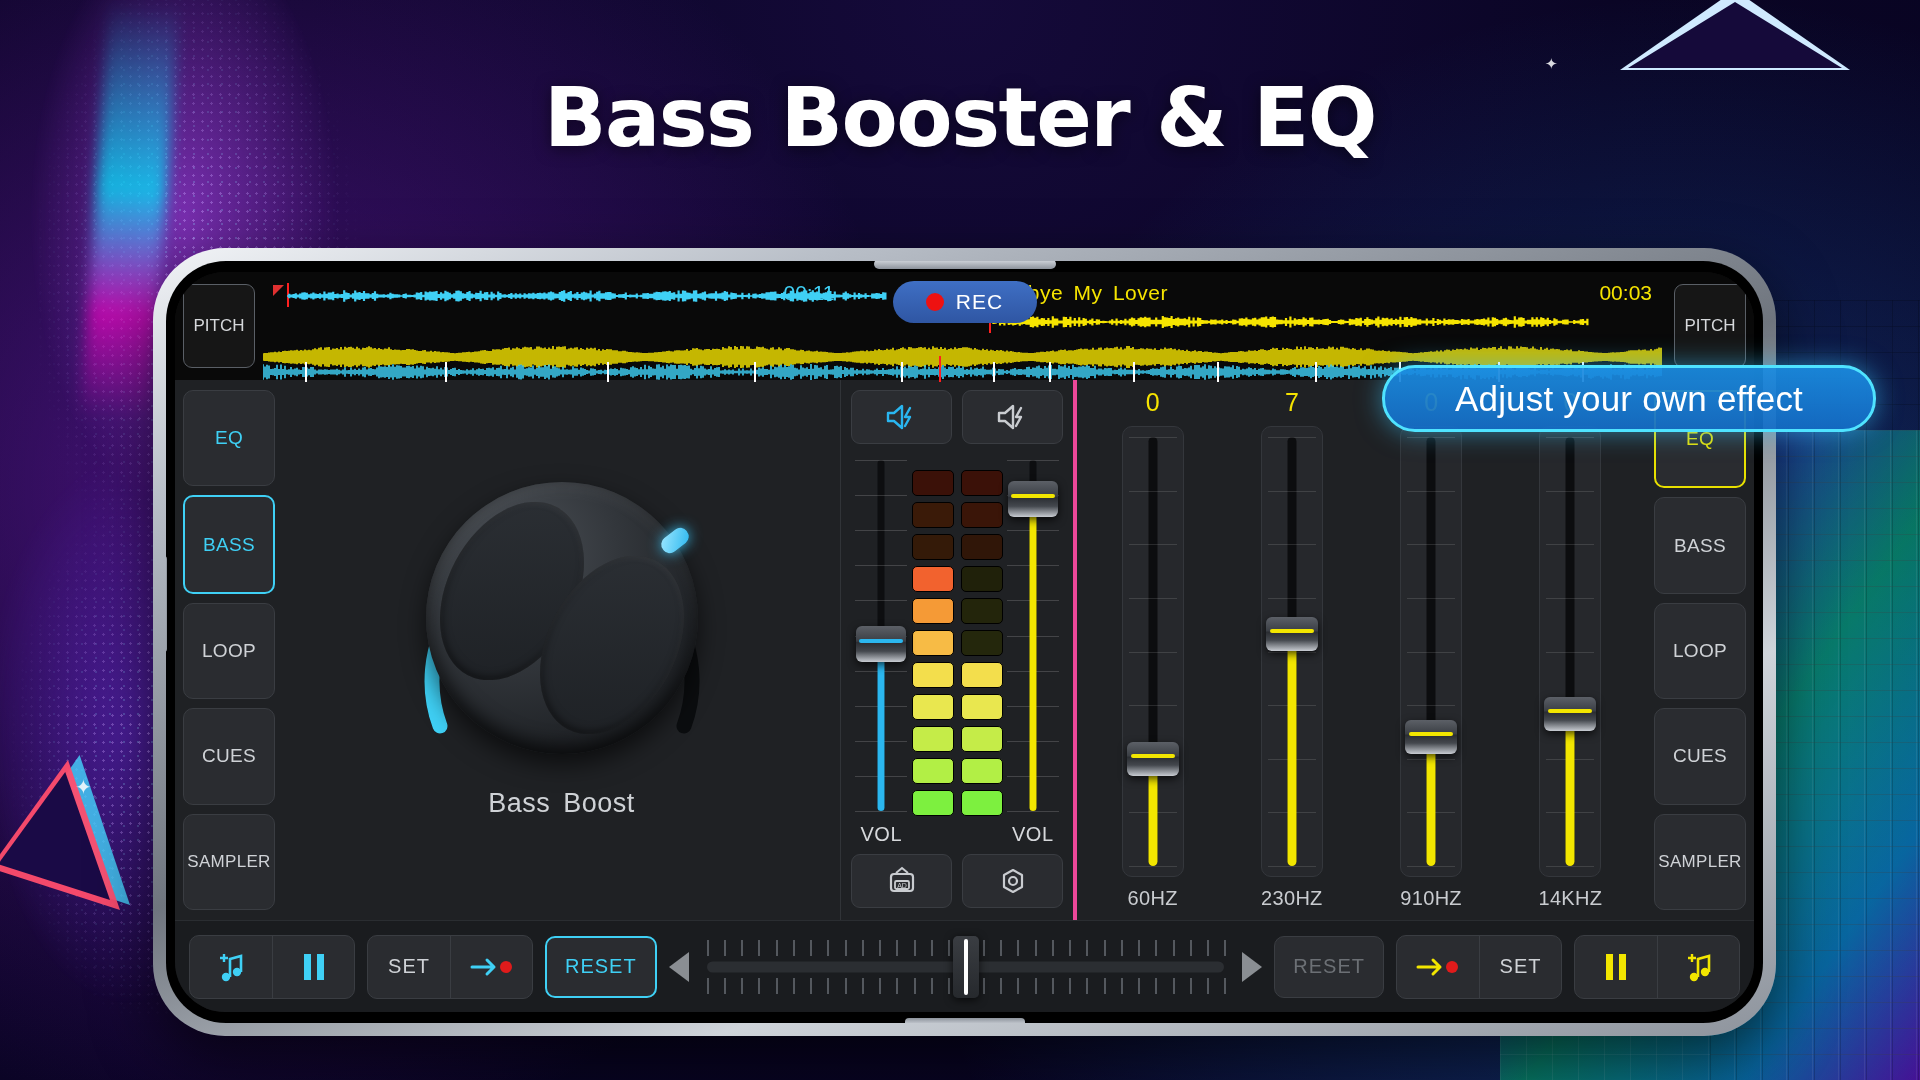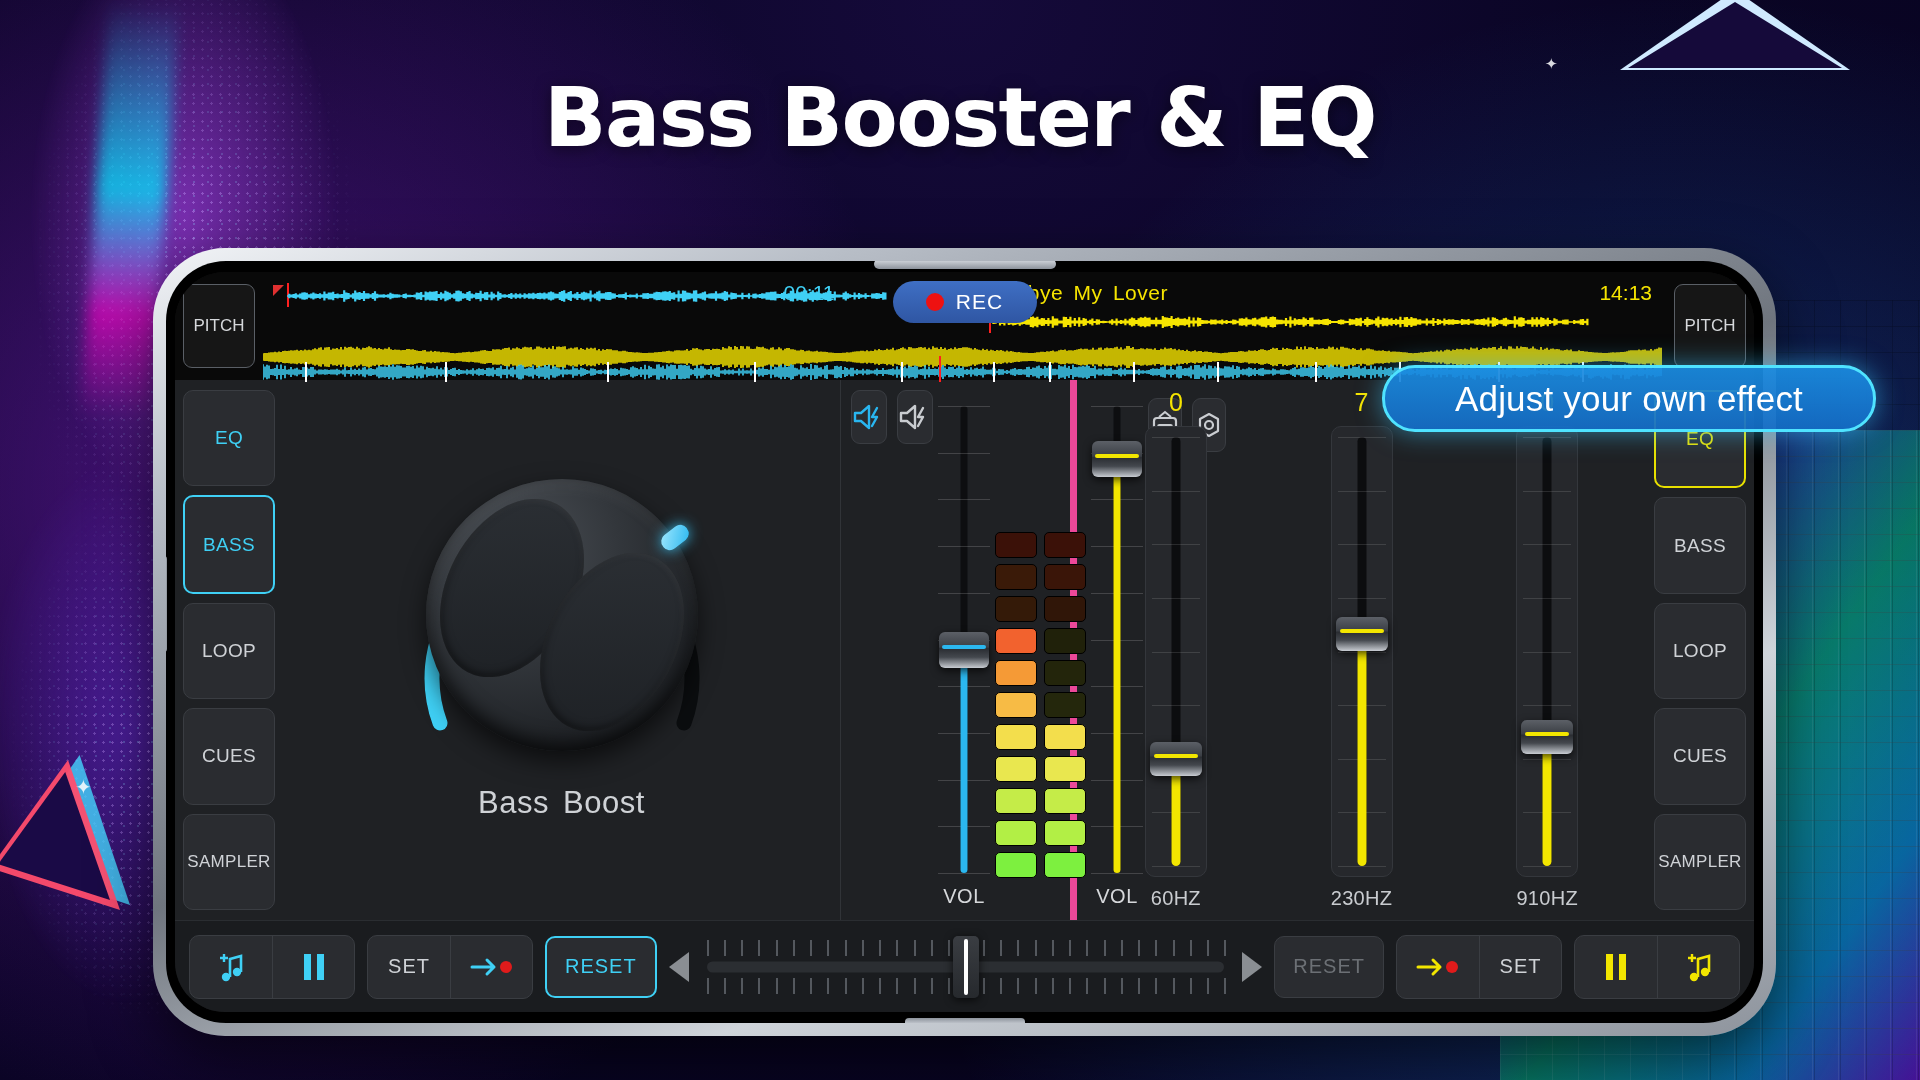--- a/index.html
+++ b/index.html
@@ -226,27 +226,27 @@
   .knob::before { left:22px; top:14px; transform:rotate(28deg); }
   .knob::after  { right:22px; bottom:14px; transform:rotate(28deg); }
   .knob-dot {
     position:absolute; width:30px; height:17px; border-radius:8px;
     background:linear-gradient(140deg,#9fe8ff,#2bb7ef);
     right:52px; top:64px; transform:rotate(-38deg);
     box-shadow:0 0 14px rgba(60,205,255,.9);
     z-index:3;
   }
   .knob-label {
-    margin-top:20px; color:#cfd2d6; font-size:31px; letter-spacing:.5px; word-spacing:5px;
+    margin-top:20px; color:#cfd2d6; font-size:27px; letter-spacing:.5px; word-spacing:5px;
   }
 
   
   .vol-panel {
     width:236px; flex:0 0 auto; padding:10px 10px 12px 10px;
-    display:flex; flex-direction:row; border-right:7px solid #ec4899;
+    display:flex; flex-direction:column; border-right:4px solid #ec4899;
   }
   .vol-top-btns { display:flex; gap:10px; }
   .icon-btn {
     flex:1; height:54px; border-radius:9px; background:#2a2c30; border:1px solid #3a3d42;
     display:flex; align-items:center; justify-content:center;
   }
   .vol-mid { flex:1; display:flex; align-items:stretch; justify-content:space-between; padding-top:12px; }
   .vol-fader-col { width:62px; display:flex; flex-direction:column; align-items:center; }
   .fader-track-wrap {
     flex:1; position:relative; width:58px; display:flex; justify-content:center;
@@ -393,21 +393,21 @@
               <svg class="w" viewBox="0 0 600 12" preserveAspectRatio="none">
                 <g id="mini-l" stroke="#3fd0f5" stroke-width="2.2" fill="none">
                     <path d="M0 5.323462705418217 L0 6.676537294581783 M2.2 3.627010198552024 L2.2 8.372989801447975 M4.4 4.54610332399989 L4.4 7.45389667600011 M6.6000000000000005 3.973493445426727 L6.6000000000000005 8.026506554573274 M8.8 3.361226008727944 L8.8 8.638773991272057 M11 4.425959263994535 L11 7.574040736005465 M13.2 3.4092217546433545 L13.2 8.590778245356645 M15.399999999999999 2.42001925976457 L15.399999999999999 9.57998074023543 M17.599999999999998 2.13069302407536 L17.599999999999998 9.86930697592464 M19.799999999999997 2.7176410084575213 L19.799999999999997 9.282358991542479 M21.999999999999996 4.181589931154183 L21.999999999999996 7.818410068845817 M24.199999999999996 3.4693915704093348 L24.199999999999996 8.530608429590664 M26.399999999999995 2.5848561294670382 L26.399999999999995 9.415143870532962 M28.599999999999994 3.422190381153721 L28.599999999999994 8.57780961884628 M30.799999999999994 3.9985962994538005 L30.799999999999994 8.001403700546199 M32.99999999999999 3.1778497895141244 L32.99999999999999 8.822150210485876 M35.199999999999996 4.243248769173769 L35.199999999999996 7.756751230826231 M37.4 1.548029939075251 L37.4 10.451970060924749 M39.6 3.798356650222029 L39.6 8.20164334977797 M41.800000000000004 2.516889478791203 L41.800000000000004 9.483110521208797 M44.00000000000001 2.415046015421762 L44.00000000000001 9.584953984578238 M46.20000000000001 1.8447013681325295 L46.20000000000001 10.15529863186747 M48.40000000000001 3.951096544645261 L48.40000000000001 8.04890345535474 M50.600000000000016 3.3943015930749905 L50.600000000000016 8.60569840692501 M52.80000000000002 4.158660342022572 L52.80000000000002 7.841339657977428 M55.00000000000002 3.999504368535227 L55.00000000000002 8.000495631464773 M57.200000000000024 0.35828339601552717 L57.200000000000024 11.641716603984474 M59.40000000000003 2.5655045109331582 L59.40000000000003 9.434495489066842 M61.60000000000003 2.9237792629619754 L61.60000000000003 9.076220737038025 M63.80000000000003 4.440460287402212 L63.80000000000003 7.559539712597788 M66.00000000000003 3.180439724191787 L66.00000000000003 8.819560275808213 M68.20000000000003 0.41617780659551595 L68.20000000000003 11.583822193404483 M70.40000000000003 2.54615223721204 L70.40000000000003 9.45384776278796 M72.60000000000004 1.957160727335589 L72.60000000000004 10.042839272664411 M74.80000000000004 2.8815838401069236 L74.80000000000004 9.118416159893076 M77.00000000000004 1.0953104269370346 L77.00000000000004 10.904689573062965 M79.20000000000005 3.1266489188862043 L79.20000000000005 8.873351081113796 M81.40000000000005 3.1610440383610543 L81.40000000000005 8.838955961638945 M83.60000000000005 4.17388311875007 L83.60000000000005 7.82611688124993 M85.80000000000005 3.039350583207296 L85.80000000000005 8.960649416792704 M88.00000000000006 1.1579607155891818 L88.00000000000006 10.842039284410818 M90.20000000000006 3.676438575446705 L90.20000000000006 8.323561424553295 M92.40000000000006 4.485135138351477 L92.40000000000006 7.514864861648523 M94.60000000000007 4.6134468583478 L94.60000000000007 7.3865531416522 M96.80000000000007 4.266782216369074 L96.80000000000007 7.733217783630926 M99.00000000000007 4.7958668667433155 L99.00000000000007 7.2041331332566845 M101.20000000000007 4.192183802414434 L101.20000000000007 7.807816197585566 M103.40000000000008 2.70352331968087 L103.40000000000008 9.296476680319131 M105.60000000000008 3.8561171876215 L105.60000000000008 8.1438828123785 M107.80000000000008 4.280611941318355 L107.80000000000008 7.719388058681645 M110.00000000000009 4.332437411900221 L110.00000000000009 7.667562588099779 M112.20000000000009 4.454988685681285 L112.20000000000009 7.545011314318715 M114.40000000000009 5.146286491683547 L114.40000000000009 6.853713508316453 M116.6000000000001 3.95228848272619 L116.6000000000001 8.047711517273811 M118.8000000000001 3.4040376216062023 L118.8000000000001 8.595962378393798 M121.0000000000001 4.864936379837615 L121.0000000000001 7.135063620162385 M123.2000000000001 4.692561546706182 L123.2000000000001 7.307438453293818 M125.4000000000001 4.9316049697014535 L125.4000000000001 7.0683950302985465 M127.60000000000011 4.539921331903863 L127.60000000000011 7.460078668096137 M129.8000000000001 2.4821489200183153 L129.8000000000001 9.517851079981686 M132.00000000000009 2.6942197337284264 L132.00000000000009 9.305780266271574 M134.20000000000007 1.9551010903643524 L134.20000000000007 10.044898909635648 M136.40000000000006 4.63169108993797 L136.40000000000006 7.36830891006203 M138.60000000000005 1.60946469464408 L138.60000000000005 10.39053530535592 M140.80000000000004 2.3165508847646046 L140.80000000000004 9.683449115235396 M143.00000000000003 1.4245789081121485 L143.00000000000003 10.57542109188785 M145.20000000000002 1.666469820420482 L145.20000000000002 10.333530179579519 M147.4 1.6079555971055424 L147.4 10.392044402894458 M149.6 0.9768544693938708 L149.6 11.02314553060613 M151.79999999999998 4.025692007688378 L151.79999999999998 7.974307992311622 M153.99999999999997 2.270820806168222 L153.99999999999997 9.729179193831778 M156.19999999999996 3.4957997158803913 L156.19999999999996 8.504200284119609 M158.39999999999995 0.8281148722471299 L158.39999999999995 11.17188512775287 M160.59999999999994 1.783373439220405 L160.59999999999994 10.216626560779595 M162.79999999999993 2.8513676708391857 L162.79999999999993 9.148632329160815 M164.99999999999991 4.299681362858156 L164.99999999999991 7.700318637141844 M167.1999999999999 3.290343205488012 L167.1999999999999 8.709656794511988 M169.3999999999999 0.6647810296118388 L169.3999999999999 11.335218970388162 M171.59999999999988 0.6072756656167675 L171.59999999999988 11.392724334383232 M173.79999999999987 1.3060093565517539 L173.79999999999987 10.693990643448245 M175.99999999999986 3.1592868036026465 L175.99999999999986 8.840713196397353 M178.19999999999985 3.7845947722523414 L178.19999999999985 8.21540522774766 M180.39999999999984 2.1024725488031435 L180.39999999999984 9.897527451196856 M182.59999999999982 1.057347136857218 L182.59999999999982 10.942652863142783 M184.7999999999998 3.5642967605623066 L184.7999999999998 8.435703239437693 M186.9999999999998 4.2613853516804365 L186.9999999999998 7.7386146483195635 M189.1999999999998 2.784776464740317 L189.1999999999998 9.215223535259684 M191.39999999999978 3.037761985993181 L191.39999999999978 8.962238014006818 M193.59999999999977 0.6556976740525213 L193.59999999999977 11.344302325947478 M195.79999999999976 3.85030580987229 L195.79999999999976 8.14969419012771 M197.99999999999974 2.17588227548241 L197.99999999999974 9.82411772451759 M200.19999999999973 1.8969987284349878 L200.19999999999973 10.103001271565013 M202.39999999999972 4.540492474354603 L202.39999999999972 7.459507525645397 M204.5999999999997 1.832218686610215 L204.5999999999997 10.167781313389785 M206.7999999999997 3.577736062724096 L206.7999999999997 8.422263937275904 M208.9999999999997 4.625666882646986 L208.9999999999997 7.374333117353014 M211.19999999999968 1.6000807515912339 L211.19999999999968 10.399919248408766 M213.39999999999966 2.8848970043650617 L213.39999999999966 9.115102995634938 M215.59999999999965 4.575994928890101 L215.59999999999965 7.424005071109899 M217.79999999999964 4.131897211070125 L217.79999999999964 7.868102788929875 M219.99999999999963 4.715055798699025 L219.99999999999963 7.284944201300975 M222.19999999999962 4.049773902745951 L222.19999999999962 7.950226097254049 M224.3999999999996 2.9448250610456963 L224.3999999999996 9.055174938954304 M226.5999999999996 4.47487857690545 L226.5999999999996 7.52512142309455 M228.79999999999959 3.1749678671653676 L228.79999999999959 8.825032132834632 M230.99999999999957 4.335235632837821 L230.99999999999957 7.664764367162179 M233.19999999999956 3.581101099945712 L233.19999999999956 8.418898900054288 M235.39999999999955 4.802061778870666 L235.39999999999955 7.197938221129334 M237.59999999999954 3.2193954835175873 L237.59999999999954 8.780604516482413 M239.79999999999953 4.277280368020983 L239.79999999999953 7.722719631979017 M241.99999999999952 3.336220507163042 L241.99999999999952 8.663779492836959 M244.1999999999995 3.4339940244983 L244.1999999999995 8.5660059755017 M246.3999999999995 2.690029174681886 L246.3999999999995 9.309970825318114 M248.59999999999948 3.7442188070393922 L248.59999999999948 8.255781192960608 M250.79999999999947 2.9790527452212103 L250.79999999999947 9.02094725477879 M252.99999999999946 2.634348356788969 L252.99999999999946 9.36565164321103 M255.19999999999945 3.132821033133148 L255.19999999999945 8.867178966866852 M257.39999999999947 2.53738499113493 L257.39999999999947 9.46261500886507 M259.59999999999945 3.5697471527097644 L259.59999999999945 8.430252847290236 M261.79999999999944 2.270196518150619 L261.79999999999944 9.72980348184938 M263.99999999999943 1.4927316568846756 L263.99999999999943 10.507268343115324 M266.1999999999994 2.144709145534316 L266.1999999999994 9.855290854465684 M268.3999999999994 3.460490045088605 L268.3999999999994 8.539509954911395 M270.5999999999994 3.844351716058847 L270.5999999999994 8.155648283941153 M272.7999999999994 2.032583730811861 L272.7999999999994 9.967416269188139 M274.9999999999994 0.9206835765956551 L274.9999999999994 11.079316423404345 M277.19999999999936 0.3179599034912908 L277.19999999999936 11.68204009650871 M279.39999999999935 3.346944763336706 L279.39999999999935 8.653055236663294 M281.59999999999934 2.1030311303133686 L281.59999999999934 9.896968869686631 M283.79999999999933 0.9412491101909692 L283.79999999999933 11.05875088980903 M285.9999999999993 4.3356630418145095 L285.9999999999993 7.6643369581854905 M288.1999999999993 3.3794113935396903 L288.1999999999993 8.62058860646031 M290.3999999999993 1.8787787302329244 L290.3999999999993 10.121221269767076 M292.5999999999993 4.09391421384263 L292.5999999999993 7.90608578615737 M294.7999999999993 2.6039607861705956 L294.7999999999993 9.396039213829404 M296.99999999999926 1.7927361634811438 L296.99999999999926 10.207263836518855 M299.19999999999925 2.41686357336917 L299.19999999999925 9.58313642663083 M301.39999999999924 3.169301010661736 L301.39999999999924 8.830698989338265 M303.5999999999992 0.3882344396696462 L303.5999999999992 11.611765560330355 M305.7999999999992 4.4791835031697 L305.7999999999992 7.5208164968303 M307.9999999999992 3.5718204516049106 L307.9999999999992 8.42817954839509 M310.1999999999992 1.8060631247296106 L310.1999999999992 10.193936875270388 M312.3999999999992 0.776284653943784 L312.3999999999992 11.223715346056217 M314.59999999999917 3.18581676920538 L314.59999999999917 8.81418323079462 M316.79999999999916 3.2121993278968506 L316.79999999999916 8.787800672103149 M318.99999999999915 2.256135953512761 L318.99999999999915 9.74386404648724 M321.19999999999914 1.9668880822354415 L321.19999999999914 10.033111917764558 M323.3999999999991 1.9493387719526263 L323.3999999999991 10.050661228047375 M325.5999999999991 3.2579979000006976 L325.5999999999991 8.742002099999302 M327.7999999999991 3.5899408507095147 L327.7999999999991 8.410059149290486 M329.9999999999991 4.889896488917994 L329.9999999999991 7.110103511082006 M332.1999999999991 4.268990055482853 L332.1999999999991 7.731009944517147 M334.39999999999907 4.34795039878884 L334.39999999999907 7.65204960121116 M336.59999999999906 3.997631346791341 L336.59999999999906 8.00236865320866 M338.79999999999905 2.513950590877804 L338.79999999999905 9.486049409122195 M340.99999999999903 5.054945973177448 L340.99999999999903 6.945054026822552 M343.199999999999 4.505991152774799 L343.199999999999 7.494008847225201 M345.399999999999 4.8656033969923085 L345.399999999999 7.1343966030076915 M347.599999999999 4.673343223839746 L347.599999999999 7.326656776160254 M349.799999999999 3.417173331237895 L349.799999999999 8.582826668762106 M351.999999999999 5.160655844668275 L351.999999999999 6.839344155331725 M354.19999999999897 4.691906778373626 L354.19999999999897 7.308093221626374 M356.39999999999895 3.2193079572446144 L356.39999999999895 8.780692042755385 M358.59999999999894 3.19152027258519 L358.59999999999894 8.80847972741481 M360.79999999999893 2.9393618977276916 L360.79999999999893 9.060638102272309 M362.9999999999989 3.6473227258091034 L362.9999999999989 8.352677274190896 M365.1999999999989 3.8248870283557252 L365.1999999999989 8.175112971644275 M367.3999999999989 2.425244922488748 L367.3999999999989 9.574755077511252 M369.5999999999989 1.8488389246679997 L369.5999999999989 10.151161075332 M371.7999999999989 2.065107154166652 L371.7999999999989 9.934892845833348 M373.99999999999886 2.202025084458938 L373.99999999999886 9.797974915541062 M376.19999999999885 1.408763753982023 L376.19999999999885 10.591236246017978 M378.39999999999884 1.1526161459599669 L378.39999999999884 10.847383854040032 M380.59999999999883 1.8366437593490295 L380.59999999999883 10.16335624065097 M382.7999999999988 1.0990762621322707 L382.7999999999988 10.900923737867728 M384.9999999999988 2.852388200678497 L384.9999999999988 9.147611799321503 M387.1999999999988 2.340013728352752 L387.1999999999988 9.659986271647249 M389.3999999999988 4.1431746969207675 L389.3999999999988 7.8568253030792325 M391.5999999999988 0.42243924573163216 L391.5999999999988 11.577560754268369 M393.79999999999876 3.834106249140171 L393.79999999999876 8.16589375085983 M395.99999999999875 0.5630948842207841 L395.99999999999875 11.436905115779215 M398.19999999999874 0.6519469604971899 L398.19999999999874 11.34805303950281 M400.3999999999987 2.4256050205388884 L400.3999999999987 9.574394979461111 M402.5999999999987 2.835560448209797 L402.5999999999987 9.164439551790203 M404.7999999999987 3.5585316112822754 L404.7999999999987 8.441468388717725 M406.9999999999987 0.5441097073520957 L406.9999999999987 11.455890292647904 M409.1999999999987 0.3642618401280071 L409.1999999999987 11.635738159871993 M411.39999999999867 3.764975366418962 L411.39999999999867 8.235024633581038 M413.59999999999866 3.3447366153189333 L413.59999999999866 8.655263384681067 M415.79999999999865 2.2951579453373734 L415.79999999999865 9.704842054662628 M417.99999999999864 1.4109179052904048 L417.99999999999864 10.589082094709596 M420.1999999999986 4.2159007413322795 L420.1999999999986 7.7840992586677205 M422.3999999999986 3.5514417249593473 L422.3999999999986 8.448558275040654 M424.5999999999986 3.312590752736318 L424.5999999999986 8.687409247263682 M426.7999999999986 3.3029011097265526 L426.7999999999986 8.697098890273448 M428.9999999999986 1.234722642748177 L428.9999999999986 10.765277357251822 M431.19999999999857 3.5468536824945027 L431.19999999999857 8.453146317505498 M433.39999999999856 3.2426931047830894 L433.39999999999856 8.75730689521691 M435.59999999999854 2.4065780603658533 L435.59999999999854 9.593421939634148 M437.79999999999853 1.1056957794642477 L437.79999999999853 10.894304220535751 M439.9999999999985 1.8420852935760674 L439.9999999999985 10.157914706423933 M442.1999999999985 4.455197814156607 L442.1999999999985 7.544802185843393 M444.3999999999985 2.3817388069583263 L444.3999999999985 9.618261193041674 M446.5999999999985 3.0801224714323707 L446.5999999999985 8.919877528567628 M448.7999999999985 3.2155561913619892 L448.7999999999985 8.784443808638011 M450.99999999999847 4.834176377959935 L450.99999999999847 7.165823622040065 M453.19999999999845 4.702670639711569 L453.19999999999845 7.297329360288431 M455.39999999999844 2.7224561490335155 L455.39999999999844 9.277543850966484 M457.59999999999843 5.078881423337217 L457.59999999999843 6.921118576662783 M459.7999999999984 4.829604481524987 L459.7999999999984 7.170395518475013 M461.9999999999984 3.1666478348045373 L461.9999999999984 8.833352165195462 M464.1999999999984 5.252371020261473 L464.1999999999984 6.747628979738527 M466.3999999999984 3.842169745784059 L466.3999999999984 8.157830254215941 M468.5999999999984 3.4620049120297867 L468.5999999999984 8.537995087970213 M470.79999999999836 4.426071695477045 L470.79999999999836 7.573928304522955 M472.99999999999835 4.079211503638286 L472.99999999999835 7.920788496361714 M475.19999999999834 3.289803341107114 L475.19999999999834 8.710196658892887 M477.39999999999833 3.535365379123688 L477.39999999999833 8.464634620876312 M479.5999999999983 2.187282615982119 L479.5999999999983 9.812717384017882 M481.7999999999983 2.3099026455685583 L481.7999999999983 9.690097354431442 M483.9999999999983 1.8537940111669418 L483.9999999999983 10.146205988833058 M486.1999999999983 1.764455703713936 L486.1999999999983 10.235544296286065 M488.3999999999983 1.5475342257034113 L488.3999999999983 10.452465774296588 M490.59999999999826 3.630147707590959 L490.59999999999826 8.36985229240904 M492.79999999999825 4.010474903565343 L492.79999999999825 7.989525096434657 M494.99999999999824 3.0928821669122346 L494.99999999999824 8.907117833087765 M497.1999999999982 1.6960848137548519 L497.1999999999982 10.303915186245149 M499.3999999999982 4.026500415914106 L499.3999999999982 7.973499584085894 M501.5999999999982 3.1740761063500615 L501.5999999999982 8.82592389364994 M503.7999999999982 0.7986580350699661 L503.7999999999982 11.201341964930034 M505.9999999999982 0.38500088144973077 L505.9999999999982 11.61499911855027 M508.19999999999817 3.1381041300830477 L508.19999999999817 8.861895869916953 M510.39999999999816 1.2242290470909234 L510.39999999999816 10.775770952909077 M512.5999999999982 2.3236786818592097 L512.5999999999982 9.67632131814079 M514.7999999999982 1.4860373214831295 L514.7999999999982 10.51396267851687 M516.9999999999983 0.18659268458722078 L516.9999999999983 11.813407315412778 M519.1999999999983 0.4371059692369581 L519.1999999999983 11.562894030763042 M521.3999999999984 3.312289915364383 L521.3999999999984 8.687710084635617 M523.5999999999984 1.683040740591144 L523.5999999999984 10.316959259408856 M525.7999999999985 0.3595678723039626 L525.7999999999985 11.640432127696037 M527.9999999999985 2.241824451134578 L527.9999999999985 9.758175548865422 M530.1999999999986 1.6049294832636365 L530.1999999999986 10.395070516736364 M532.3999999999986 2.975849356431575 L532.3999999999986 9.024150643568426 M534.5999999999987 3.4661931735592377 L534.5999999999987 8.533806826440763 M536.7999999999987 2.7353735516593707 L536.7999999999987 9.264626448340628 M538.9999999999987 2.363991639139455 L538.9999999999987 9.636008360860545 M541.1999999999988 0.7487251863475315 L541.1999999999988 11.251274813652469 M543.3999999999988 0.900595416145392 L543.3999999999988 11.099404583854607 M545.5999999999989 4.010053813216454 L545.5999999999989 7.989946186783546 M547.7999999999989 1.5589202309771872 L547.7999999999989 10.441079769022814 M549.999999999999 4.485414216827129 L549.999999999999 7.514585783172871 M552.199999999999 4.421051393221596 L552.199999999999 7.578948606778404 M554.3999999999991 4.72291557366956 L554.3999999999991 7.27708442633044 M556.5999999999991 2.8573798685491503 L556.5999999999991 9.14262013145085 M558.7999999999992 1.5589305577938184 L558.7999999999992 10.441069442206182 M560.9999999999992 3.1783008631295986 L560.9999999999992 8.821699136870402 M563.1999999999992 4.2968643968174165 L563.1999999999992 7.7031356031825835 M565.3999999999993 4.9391622133176565 L565.3999999999993 7.0608377866823435 M567.5999999999993 2.3756942635851526 L567.5999999999993 9.624305736414847 M569.7999999999994 4.706577271630481 L569.7999999999994 7.293422728369519 M571.9999999999994 3.106491610239458 L571.9999999999994 8.893508389760541 M574.1999999999995 4.212094491695592 L574.1999999999995 7.787905508304408 M576.3999999999995 4.816877705986918 L576.3999999999995 7.183122294013082 M578.5999999999996 3.2258567866231926 L578.5999999999996 8.774143213376806 M580.7999999999996 5.093684015728413 L580.7999999999996 6.906315984271587 M582.9999999999997 5.137848208327747 L582.9999999999997 6.862151791672253 M585.1999999999997 3.5310943990974355 L585.1999999999997 8.468905600902565 M587.3999999999997 3.446352964536011 L587.3999999999997 8.553647035463989 M589.5999999999998 2.9108217861346235 L589.5999999999998 9.089178213865377 M591.7999999999998 3.141238739901329 L591.7999999999998 8.858761260098671 M593.9999999999999 4.015360518120106 L593.9999999999999 7.984639481879894 M596.1999999999999 2.2625839979901325 L596.1999999999999 9.737416002009867 M598.4 2.397625655398275 L598.4 9.602374344601724 "></path>
                   </g>
               </svg>
             </div>
           </div>
 
           <div class="deck right">
             <div class="deck-title">Goodbye My Lover</div>
-            <div class="deck-time">14:13</div>
+            <div class="deck-time">00:03</div>
             <div class="wave-mini">
               <div class="wave-cue"></div>
               <div class="wave-play"></div>
               <svg class="w" viewBox="0 0 600 12" preserveAspectRatio="none">
                 <g id="mini-r" stroke="#f6e400" stroke-width="2.2" fill="none">
                     <path d="M0 5.094494300484422 L0 6.905505699515578 M2.2 4.971035016770609 L2.2 7.028964983229391 M4.4 3.9486330578463678 L4.4 8.051366942153631 M6.6000000000000005 4.30141768597171 L6.6000000000000005 7.69858231402829 M8.8 5.039540954041197 L8.8 6.960459045958803 M11 2.392151485361093 L11 9.607848514638906 M13.2 3.970355672950532 L13.2 8.029644327049468 M15.399999999999999 2.526015820095095 L15.399999999999999 9.473984179904905 M17.599999999999998 4.638706629088796 L17.599999999999998 7.361293370911204 M19.799999999999997 2.9092771645550473 L19.799999999999997 9.090722835444954 M21.999999999999996 3.5874185172607977 L21.999999999999996 8.412581482739203 M24.199999999999996 2.445901573917358 L24.199999999999996 9.554098426082643 M26.399999999999995 2.9136510175747046 L26.399999999999995 9.086348982425296 M28.599999999999994 3.86268856445434 L28.599999999999994 8.13731143554566 M30.799999999999994 2.324721787590942 L30.799999999999994 9.675278212409058 M32.99999999999999 3.505555314806974 L32.99999999999999 8.494444685193026 M35.199999999999996 4.017382342627265 L35.199999999999996 7.982617657372735 M37.4 3.181636813776049 L37.4 8.818363186223952 M39.6 3.3426019786459418 L39.6 8.657398021354059 M41.800000000000004 1.0410262854927543 L41.800000000000004 10.958973714507245 M44.00000000000001 0.4735317570652047 L44.00000000000001 11.526468242934795 M46.20000000000001 1.6603114552437148 L46.20000000000001 10.339688544756285 M48.40000000000001 0.7365034739694547 L48.40000000000001 11.263496526030545 M50.600000000000016 3.258637974958549 L50.600000000000016 8.74136202504145 M52.80000000000002 1.968842389458029 L52.80000000000002 10.031157610541971 M55.00000000000002 2.2002491660234162 L55.00000000000002 9.799750833976583 M57.200000000000024 4.083302276232423 L57.200000000000024 7.916697723767577 M59.40000000000003 2.091300373821001 L59.40000000000003 9.908699626178999 M61.60000000000003 4.345542611515613 L61.60000000000003 7.654457388484387 M63.80000000000003 0.2914105915819789 L63.80000000000003 11.708589408418021 M66.00000000000003 2.551245962793362 L66.00000000000003 9.448754037206637 M68.20000000000003 2.4374197901690704 L68.20000000000003 9.56258020983093 M70.40000000000003 4.427113315235777 L70.40000000000003 7.572886684764223 M72.60000000000004 4.477204412838687 L72.60000000000004 7.522795587161313 M74.80000000000004 0.6637424678430897 L74.80000000000004 11.33625753215691 M77.00000000000004 0.9060751476470017 L77.00000000000004 11.093924852352998 M79.20000000000005 3.0221080624271415 L79.20000000000005 8.977891937572858 M81.40000000000005 0.7553192788005703 L81.40000000000005 11.24468072119943 M83.60000000000005 4.554364599732391 L83.60000000000005 7.445635400267609 M85.80000000000005 1.9200646998115154 L85.80000000000005 10.079935300188485 M88.00000000000006 4.624248018401125 L88.00000000000006 7.375751981598875 M90.20000000000006 1.2457100819232245 L90.20000000000006 10.754289918076775 M92.40000000000006 4.162372229886332 L92.40000000000006 7.837627770113668 M94.60000000000007 1.9007894751650216 L94.60000000000007 10.099210524834978 M96.80000000000007 2.6780301867773226 L96.80000000000007 9.321969813222678 M99.00000000000007 4.714272420361521 L99.00000000000007 7.285727579638479 M101.20000000000007 3.6716008237034607 L101.20000000000007 8.32839917629654 M103.40000000000008 2.5023314264360663 L103.40000000000008 9.497668573563933 M105.60000000000008 5.055393048118525 L105.60000000000008 6.944606951881475 M107.80000000000008 3.3740203851517796 L107.80000000000008 8.62597961484822 M110.00000000000009 3.593696010080419 L110.00000000000009 8.40630398991958 M112.20000000000009 4.943186776970104 L112.20000000000009 7.056813223029896 M114.40000000000009 4.705821944314616 L114.40000000000009 7.294178055685384 M116.6000000000001 5.026645799007874 L116.6000000000001 6.973354200992126 M118.8000000000001 5.163501719039479 L118.8000000000001 6.836498280960521 M121.0000000000001 4.623860682446704 L121.0000000000001 7.376139317553296 M123.2000000000001 3.199699614553447 L123.2000000000001 8.800300385446553 M125.4000000000001 4.83926963638398 L125.4000000000001 7.16073036361602 M127.60000000000011 2.5467359284904547 L127.60000000000011 9.453264071509546 M129.8000000000001 4.672030732806291 L129.8000000000001 7.327969267193709 M132.00000000000009 3.929612326577578 L132.00000000000009 8.070387673422422 M134.20000000000007 4.425141643113575 L134.20000000000007 7.574858356886425 M136.40000000000006 2.8477365424002983 L136.40000000000006 9.152263457599702 M138.60000000000005 4.542494916004389 L138.60000000000005 7.457505083995611 M140.80000000000004 2.7168160011212894 L140.80000000000004 9.28318399887871 M143.00000000000003 1.6105292446996513 L143.00000000000003 10.389470755300348 M145.20000000000002 2.3660928450983385 L145.20000000000002 9.633907154901662 M147.4 4.078149611803727 L147.4 7.921850388196273 M149.6 2.318052451191684 L149.6 9.681947548808317 M151.79999999999998 1.19526834277106 L151.79999999999998 10.80473165722894 M153.99999999999997 1.8307927993697843 L153.99999999999997 10.169207200630215 M156.19999999999996 0.7493581181750448 L156.19999999999996 11.250641881824954 M158.39999999999995 1.8362416227638763 L158.39999999999995 10.163758377236125 M160.59999999999994 1.578307892051642 L160.59999999999994 10.421692107948358 M162.79999999999993 3.6821829410710043 L162.79999999999993 8.317817058928995 M164.99999999999991 3.6803356421605944 L164.99999999999991 8.319664357839406 M167.1999999999999 1.5664494484446845 L167.1999999999999 10.433550551555316 M169.3999999999999 3.777084973415891 L169.3999999999999 8.22291502658411 M171.59999999999988 3.82165865356899 L171.59999999999988 8.17834134643101 M173.79999999999987 0.1003063638192998 L173.79999999999987 11.8996936361807 M175.99999999999986 1.1409006727043751 L175.99999999999986 10.859099327295624 M178.19999999999985 1.4052335472089759 L178.19999999999985 10.594766452791024 M180.39999999999984 1.8834059368071232 L180.39999999999984 10.116594063192878 M182.59999999999982 0.08354856457744653 L182.59999999999982 11.916451435422553 M184.7999999999998 2.990565099834111 L184.7999999999998 9.009434900165889 M186.9999999999998 2.169292258267639 L186.9999999999998 9.830707741732361 M189.1999999999998 1.4998669915469938 L189.1999999999998 10.500133008453005 M191.39999999999978 2.7357646047676476 L191.39999999999978 9.264235395232353 M193.59999999999977 2.7304512794312146 L193.59999999999977 9.269548720568785 M195.79999999999976 2.1839247499752923 L195.79999999999976 9.816075250024708 M197.99999999999974 3.182628399527441 L197.99999999999974 8.817371600472558 M200.19999999999973 0.8697001562262763 L200.19999999999973 11.130299843773724 M202.39999999999972 4.6064331461589365 L202.39999999999972 7.3935668538410635 M204.5999999999997 1.5572760734317344 L204.5999999999997 10.442723926568267 M206.7999999999997 4.442260081796467 L206.7999999999997 7.557739918203533 M208.9999999999997 1.577320205979916 L208.9999999999997 10.422679794020084 M211.19999999999968 1.958177836115313 L211.19999999999968 10.041822163884687 M213.39999999999966 3.8787426993022955 L213.39999999999966 8.121257300697705 M215.59999999999965 4.3139108504084 L215.59999999999965 7.6860891495916 M217.79999999999964 4.234597900773033 L217.79999999999964 7.765402099226967 M219.99999999999963 4.647844242894724 L219.99999999999963 7.352155757105276 M222.19999999999962 3.4964360890161035 L222.19999999999962 8.503563910983896 M224.3999999999996 3.6758921434767764 L224.3999999999996 8.324107856523224 M226.5999999999996 3.601632140614449 L226.5999999999996 8.398367859385552 M228.79999999999959 4.4394912688041375 L228.79999999999959 7.5605087311958625 M230.99999999999957 4.241082669313369 L230.99999999999957 7.758917330686631 M233.19999999999956 3.4100049190031574 L233.19999999999956 8.589995080996843 M235.39999999999955 4.863141282134368 L235.39999999999955 7.136858717865632 M237.59999999999954 4.073139685344439 L237.59999999999954 7.926860314655561 M239.79999999999953 4.879895128849057 L239.79999999999953 7.120104871150943 M241.99999999999952 4.783982173541585 L241.99999999999952 7.216017826458415 M244.1999999999995 3.378159569000838 L244.1999999999995 8.621840430999162 M246.3999999999995 3.8110001337843804 L246.3999999999995 8.18899986621562 M248.59999999999948 4.724971854377076 L248.59999999999948 7.275028145622924 M250.79999999999947 2.5259126866590456 L250.79999999999947 9.474087313340954 M252.99999999999946 2.1649698921914364 L252.99999999999946 9.835030107808564 M255.19999999999945 2.7091369259499025 L255.19999999999945 9.290863074050097 M257.39999999999947 1.4191621194400366 L257.39999999999947 10.580837880559963 M259.59999999999945 3.1979193047841923 L259.59999999999945 8.802080695215807 M261.79999999999944 3.475190405624519 L261.79999999999944 8.524809594375482 M263.99999999999943 2.3126993087930208 L263.99999999999943 9.687300691206978 M266.1999999999994 1.7891592113864236 L266.1999999999994 10.210840788613577 M268.3999999999994 3.4546091923092095 L268.3999999999994 8.54539080769079 M270.5999999999994 2.6085559113854466 L270.5999999999994 9.391444088614554 M272.7999999999994 1.3440047487422362 L272.7999999999994 10.655995251257764 M274.9999999999994 1.1286547627380674 L274.9999999999994 10.871345237261933 M277.19999999999936 0.4955611768647543 L277.19999999999936 11.504438823135246 M279.39999999999935 2.696331973649801 L279.39999999999935 9.303668026350199 M281.59999999999934 0.9579409753347381 L281.59999999999934 11.042059024665262 M283.79999999999933 0.37576076400364933 L283.79999999999933 11.62423923599635 M285.9999999999993 0.9035884779561929 L285.9999999999993 11.096411522043807 M288.1999999999993 3.3773773979528126 L288.1999999999993 8.622622602047187 M290.3999999999993 3.6539033740657083 L290.3999999999993 8.346096625934292 M292.5999999999993 3.847344935919824 L292.5999999999993 8.152655064080175 M294.7999999999993 4.167938064103874 L294.7999999999993 7.832061935896126 M296.99999999999926 2.0493570026366146 L296.99999999999926 9.950642997363385 M299.19999999999925 4.139210332988199 L299.19999999999925 7.860789667011801 M301.39999999999924 0.5496903475135166 L301.39999999999924 11.450309652486483 M303.5999999999992 4.253243210535135 L303.5999999999992 7.746756789464865 M305.7999999999992 2.2794190776652488 L305.7999999999992 9.72058092233475 M307.9999999999992 3.487801782052007 L307.9999999999992 8.512198217947994 M310.1999999999992 2.921948338885126 L310.1999999999992 9.078051661114873 M312.3999999999992 3.1610617333813935 L312.3999999999992 8.838938266618607 M314.59999999999917 1.263629171636567 L314.59999999999917 10.736370828363434 M316.79999999999916 2.5640842295362214 L316.79999999999916 9.43591577046378 M318.99999999999915 3.9508508713344233 L318.99999999999915 8.049149128665576 M321.19999999999914 1.7647355664165003 L321.19999999999914 10.235264433583499 M323.3999999999991 1.542732454383417 L323.3999999999991 10.457267545616583 M325.5999999999991 3.6373615767889484 L325.5999999999991 8.362638423211052 M327.7999999999991 3.728019286656119 L327.7999999999991 8.271980713343881 M329.9999999999991 3.510154900900986 L329.9999999999991 8.489845099099014 M332.1999999999991 4.0114236991274845 L332.1999999999991 7.9885763008725155 M334.39999999999907 3.296838309260634 L334.39999999999907 8.703161690739366 M336.59999999999906 2.9821376085110742 L336.59999999999906 9.017862391488926 M338.79999999999905 2.782132003272673 L338.79999999999905 9.217867996727326 M340.99999999999903 3.9442516614742846 L340.99999999999903 8.055748338525715 M343.199999999999 5.096518874527554 L343.199999999999 6.903481125472446 M345.399999999999 5.087249344485896 L345.399999999999 6.912750655514104 M347.599999999999 5.039802212768205 L347.599999999999 6.960197787231795 M349.799999999999 4.094605600066929 L349.799999999999 7.905394399933071 M351.999999999999 3.6188009273052915 L351.999999999999 8.38119907269471 M354.19999999999897 3.7399120550288365 L354.19999999999897 8.260087944971163 M356.39999999999895 4.747321598281973 L356.39999999999895 7.252678401718027 M358.59999999999894 4.971496379582439 L358.59999999999894 7.028503620417561 M360.79999999999893 2.6713081742465565 L360.79999999999893 9.328691825753443 M362.9999999999989 3.174045337566246 L362.9999999999989 8.825954662433753 M365.1999999999989 3.4354648901315223 L365.1999999999989 8.564535109868478 M367.3999999999989 2.0619699646341787 L367.3999999999989 9.938030035365822 M369.5999999999989 2.609784954311173 L369.5999999999989 9.390215045688826 M371.7999999999989 1.7358665116543923 L371.7999999999989 10.264133488345607 M373.99999999999886 4.73997714111292 L373.99999999999886 7.26002285888708 M376.19999999999885 3.095061370014801 L376.19999999999885 8.9049386299852 M378.39999999999884 1.3720250023306333 L378.39999999999884 10.627974997669366 M380.59999999999883 3.077002234244858 L380.59999999999883 8.922997765755142 M382.7999999999988 3.6181229045317376 L382.7999999999988 8.381877095468262 M384.9999999999988 4.3215406089390305 L384.9999999999988 7.6784593910609695 M387.1999999999988 2.2418017228087455 L387.1999999999988 9.758198277191255 M389.3999999999988 0.6206479623311365 L389.3999999999988 11.379352037668863 M391.5999999999988 3.6438731863946776 L391.5999999999988 8.356126813605322 M393.79999999999876 1.8217765997602573 L393.79999999999876 10.178223400239743 M395.99999999999875 2.1586814956296667 L395.99999999999875 9.841318504370333 M398.19999999999874 1.7663457629357895 L398.19999999999874 10.233654237064211 M400.3999999999987 3.192135920276978 L400.3999999999987 8.807864079723021 M402.5999999999987 2.25239896892084 L402.5999999999987 9.74760103107916 M404.7999999999987 3.942020202093845 L404.7999999999987 8.057979797906155 M406.9999999999987 2.7082213003071773 L406.9999999999987 9.291778699692824 M409.1999999999987 3.7798843666368196 L409.1999999999987 8.22011563336318 M411.39999999999867 0.6270883960424394 L411.39999999999867 11.372911603957562 M413.59999999999866 4.078209986732166 L413.59999999999866 7.921790013267834 M415.79999999999865 1.3145971075582086 L415.79999999999865 10.685402892441791 M417.99999999999864 1.1150148400776887 L417.99999999999864 10.884985159922312 M420.1999999999986 2.812448463267681 L420.1999999999986 9.187551536732318 M422.3999999999986 1.0178381035643786 L422.3999999999986 10.98216189643562 M424.5999999999986 2.1828433558838647 L424.5999999999986 9.817156644116135 M426.7999999999986 2.319681260824595 L426.7999999999986 9.680318739175405 M428.9999999999986 3.392843720181993 L428.9999999999986 8.607156279818007 M431.19999999999857 3.3680339122921326 L431.19999999999857 8.631966087707868 M433.39999999999856 4.600424688704781 L433.39999999999856 7.399575311295219 M435.59999999999854 4.522684523135451 L435.59999999999854 7.477315476864549 M437.79999999999853 2.6007004900720947 L437.79999999999853 9.399299509927905 M439.9999999999985 4.561626987982696 L439.9999999999985 7.438373012017304 M442.1999999999985 4.372988329656525 L442.1999999999985 7.627011670343475 M444.3999999999985 1.9088609111403194 L444.3999999999985 10.09113908885968 M446.5999999999985 4.922260634831002 L446.5999999999985 7.077739365168998 M448.7999999999985 2.8898128263294094 L448.7999999999985 9.11018717367059 M450.99999999999847 3.831626941166088 L450.99999999999847 8.168373058833911 M453.19999999999845 4.753767658276712 L453.19999999999845 7.246232341723288 M455.39999999999844 2.4762405343024207 L455.39999999999844 9.52375946569758 M457.59999999999843 4.119889070197116 L457.59999999999843 7.880110929802884 M459.7999999999984 3.13864008905807 L459.7999999999984 8.86135991094193 M461.9999999999984 3.493945042042565 L461.9999999999984 8.506054957957435 M464.1999999999984 3.3535479899089844 L464.1999999999984 8.646452010091016 M466.3999999999984 3.944693686902084 L466.3999999999984 8.055306313097915 M468.5999999999984 3.880677729510641 L468.5999999999984 8.11932227048936 M470.79999999999836 4.555288518676615 L470.79999999999836 7.444711481323385 M472.99999999999835 2.877815516745527 L472.99999999999835 9.122184483254474 M475.19999999999834 3.4675866772602397 L475.19999999999834 8.53241332273976 M477.39999999999833 3.6441327161615784 L477.39999999999833 8.355867283838421 M479.5999999999983 2.9887949703238843 L479.5999999999983 9.011205029676116 M481.7999999999983 4.418573384918876 L481.7999999999983 7.581426615081124 M483.9999999999983 4.524531822900235 L483.9999999999983 7.475468177099765 M486.1999999999983 3.506606214086018 L486.1999999999983 8.493393785913982 M488.3999999999983 2.994807764563596 L488.3999999999983 9.005192235436404 M490.59999999999826 3.4798827160954575 L490.59999999999826 8.520117283904543 M492.79999999999825 2.896349948696955 L492.79999999999825 9.103650051303045 M494.99999999999824 2.539167784166106 L494.99999999999824 9.460832215833895 M497.1999999999982 3.5009778731013013 L497.1999999999982 8.499022126898698 M499.3999999999982 1.4099405642418033 L499.3999999999982 10.590059435758196 M501.5999999999982 4.503347356169003 L501.5999999999982 7.496652643830997 M503.7999999999982 1.2482482193754834 L503.7999999999982 10.751751780624517 M505.9999999999982 1.7529368141095247 L505.9999999999982 10.247063185890475 M508.19999999999817 3.0937304098315863 L508.19999999999817 8.906269590168414 M510.39999999999816 4.1342261345224856 L510.39999999999816 7.8657738654775144 M512.5999999999982 3.7488962740647778 L512.5999999999982 8.251103725935222 M514.7999999999982 2.316917998295502 L514.7999999999982 9.683082001704499 M516.9999999999983 1.7375156800081095 L516.9999999999983 10.262484319991891 M519.1999999999983 3.5472467723880565 L519.1999999999983 8.452753227611943 M521.3999999999984 3.9626942496323494 L521.3999999999984 8.03730575036765 M523.5999999999984 4.193005036761517 L523.5999999999984 7.806994963238483 M525.7999999999985 0.1639409869386359 L525.7999999999985 11.836059013061364 M527.9999999999985 3.426161890210943 L527.9999999999985 8.573838109789056 M530.1999999999986 1.5735533090843452 L530.1999999999986 10.426446690915654 M532.3999999999986 1.2511839163701328 L532.3999999999986 10.748816083629867 M534.5999999999987 2.0253713834552323 L534.5999999999987 9.974628616544768 M536.7999999999987 4.462769413614065 L536.7999999999987 7.537230586385935 M538.9999999999987 3.8552215889953176 L538.9999999999987 8.144778411004683 M541.1999999999988 3.7200640767720627 L541.1999999999988 8.279935923227937 M543.3999999999988 1.1540086597976655 L543.3999999999988 10.845991340202335 M545.5999999999989 3.1884395297805033 L545.5999999999989 8.811560470219497 M547.7999999999989 1.191525582944263 L547.7999999999989 10.808474417055738 M549.999999999999 3.3938238249629338 L549.999999999999 8.606176175037067 M552.199999999999 1.156757306944372 L552.199999999999 10.843242693055629 M554.3999999999991 1.8961753572460083 L554.3999999999991 10.103824642753992 M556.5999999999991 3.498748648754187 L556.5999999999991 8.501251351245813 M558.7999999999992 1.7023841413554432 L558.7999999999992 10.297615858644557 M560.9999999999992 4.0520938449875725 L560.9999999999992 7.9479061550124275 M563.1999999999992 4.628939600086116 L563.1999999999992 7.371060399913884 M565.3999999999993 2.1834373151656146 L565.3999999999993 9.816562684834386 M567.5999999999993 3.2108799002216872 L567.5999999999993 8.789120099778312 M569.7999999999994 4.70188975650894 L569.7999999999994 7.29811024349106 M571.9999999999994 4.718167348155477 L571.9999999999994 7.281832651844523 M574.1999999999995 3.6993825544186216 L574.1999999999995 8.300617445581379 M576.3999999999995 3.5046160089859217 L576.3999999999995 8.495383991014078 M578.5999999999996 3.458961471218935 L578.5999999999996 8.541038528781066 M580.7999999999996 5.28885347752407 L580.7999999999996 6.71114652247593 M582.9999999999997 5.167239371409819 L582.9999999999997 6.832760628590181 M585.1999999999997 4.025323847273917 L585.1999999999997 7.974676152726083 M587.3999999999997 4.656744660629194 L587.3999999999997 7.343255339370806 M589.5999999999998 4.615140972931723 L589.5999999999998 7.384859027068277 M591.7999999999998 3.3673317148051947 L591.7999999999998 8.632668285194805 M593.9999999999999 2.8951970124832163 L593.9999999999999 9.104802987516784 M596.1999999999999 4.647218914331246 L596.1999999999999 7.352781085668754 M598.4 2.631878051421159 L598.4 9.36812194857884 "></path>
                   </g>
               </svg>
             </div>
           </div>
@@ -634,20 +634,40 @@
                   <i style="top: 50%;"></i>
                   <i style="top: 62.5%;"></i>
                   <i style="top: 75%;"></i>
                   <i style="top: 87.5%;"></i>
                   <i style="top: 100%;"></i>
                 </div>
                 <div class="eq-fill" style="height: calc(31% - 10px);"></div>
                 <div class="eq-thumb" style="bottom: calc(31% - 17px);"></div>
               </div>
               <div class="eq-freq">910HZ</div>
+            </div>
+            <div class="eq-band">
+              <div class="eq-value">0</div>
+              <div class="eq-slot">
+                <div class="eq-rail"></div>
+                <div class="eq-ticks">
+                  <i style="top: 0%;"></i>
+                  <i style="top: 12.5%;"></i>
+                  <i style="top: 25%;"></i>
+                  <i style="top: 37.5%;"></i>
+                  <i style="top: 50%;"></i>
+                  <i style="top: 62.5%;"></i>
+                  <i style="top: 75%;"></i>
+                  <i style="top: 87.5%;"></i>
+                  <i style="top: 100%;"></i>
+                </div>
+                <div class="eq-fill" style="height: calc(36% - 10px);"></div>
+                <div class="eq-thumb" style="bottom: calc(36% - 17px);"></div>
+              </div>
+              <div class="eq-freq">14KHZ</div>
             </div>
           </div>
 
         <div class="side-col">
           <div class="side-btn-item active-yellow">EQ</div>
           <div class="side-btn-item">BASS</div>
           <div class="side-btn-item">LOOP</div>
           <div class="side-btn-item">CUES</div>
           <div class="side-btn-item sampler">SAMPLER</div>
         </div>

